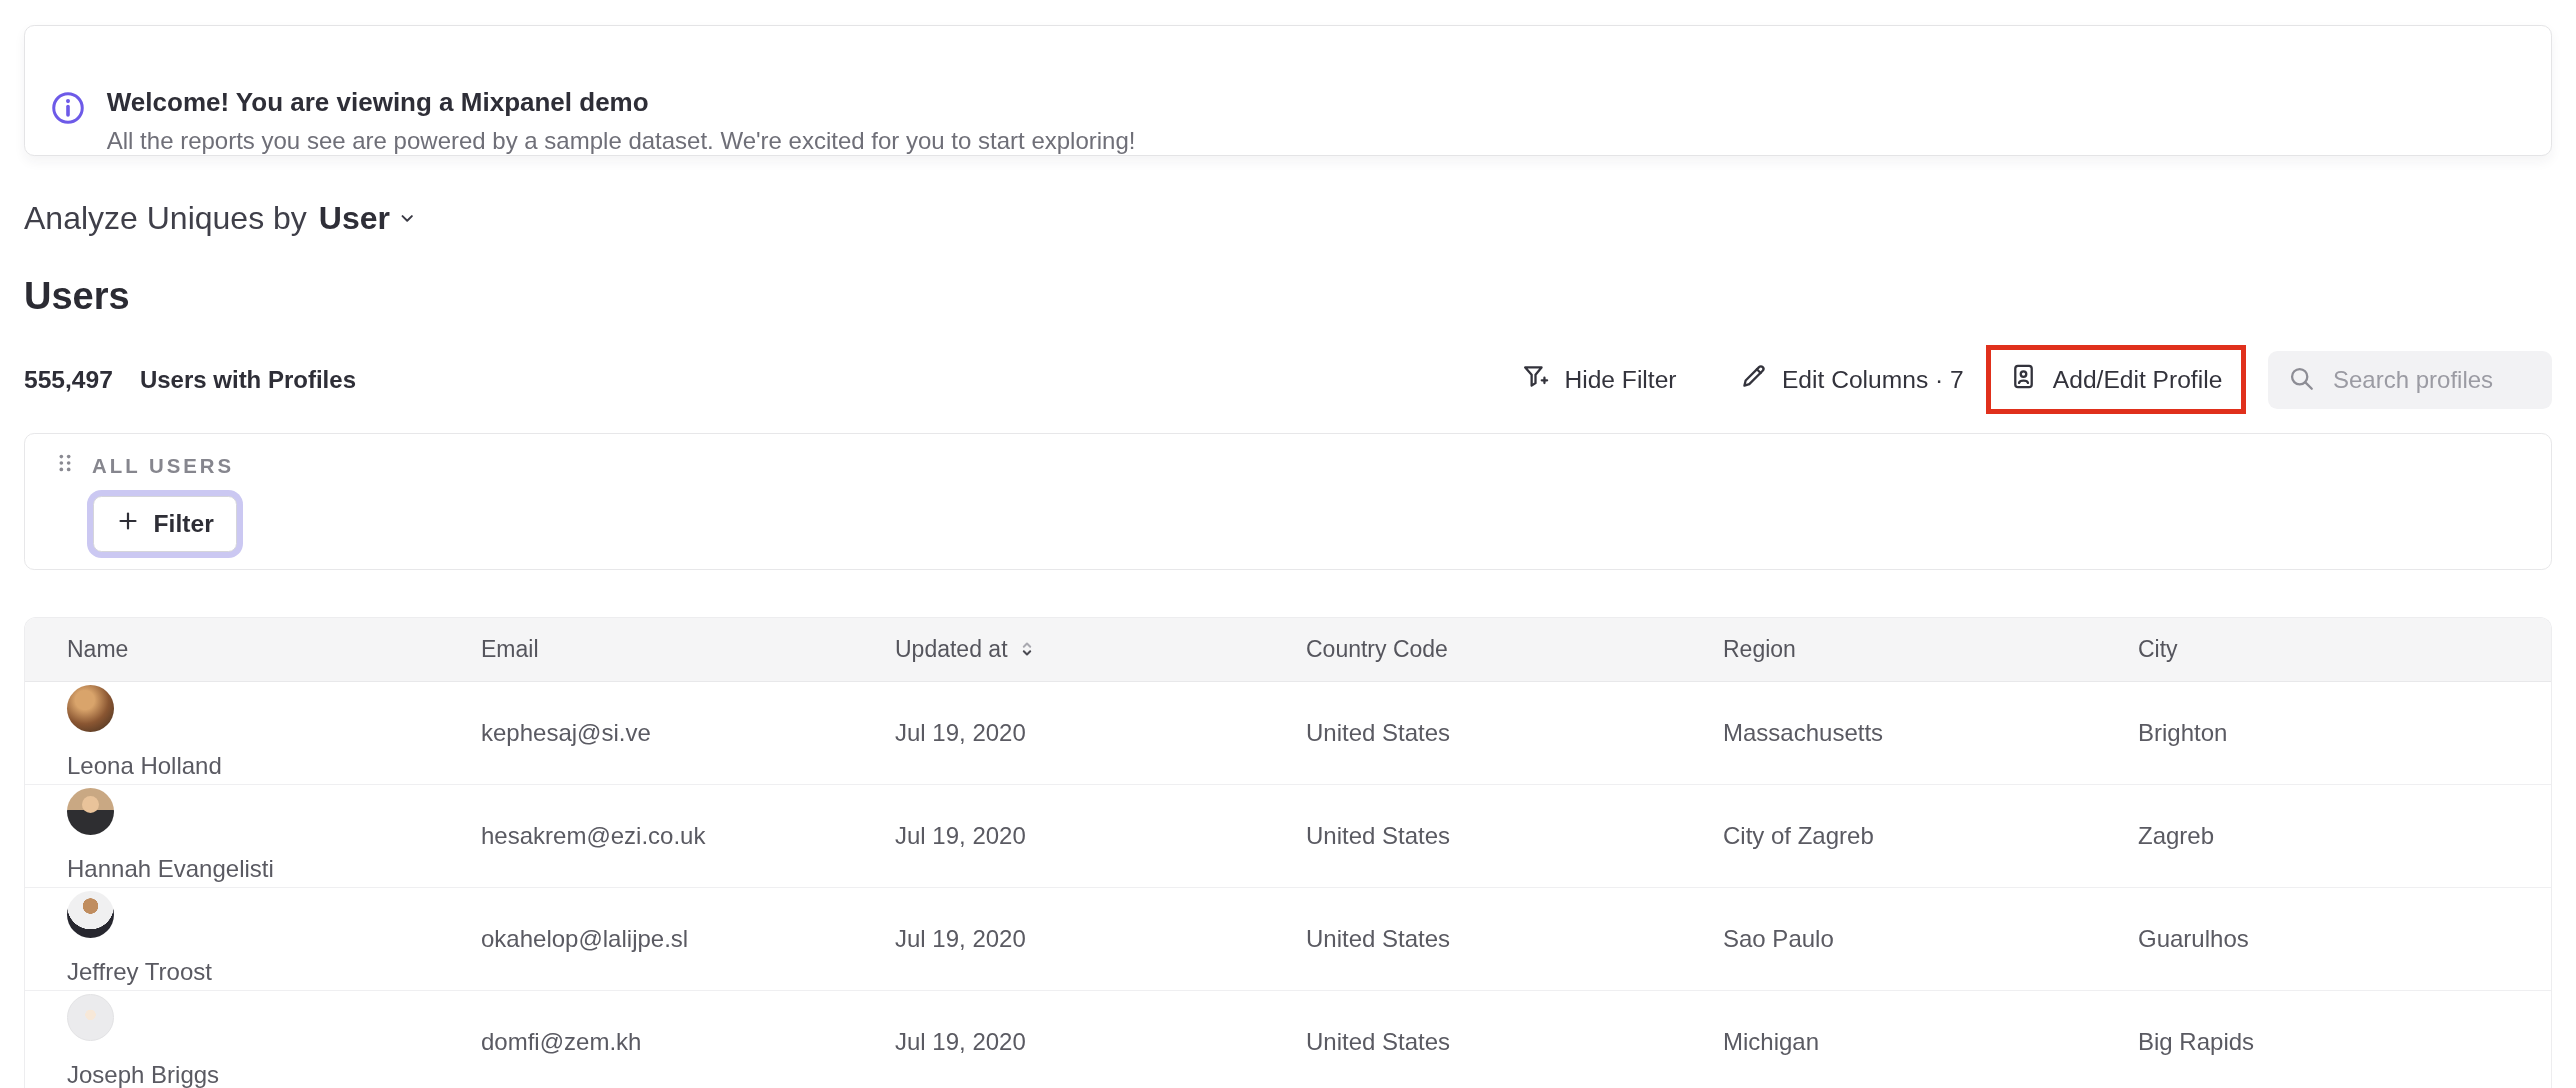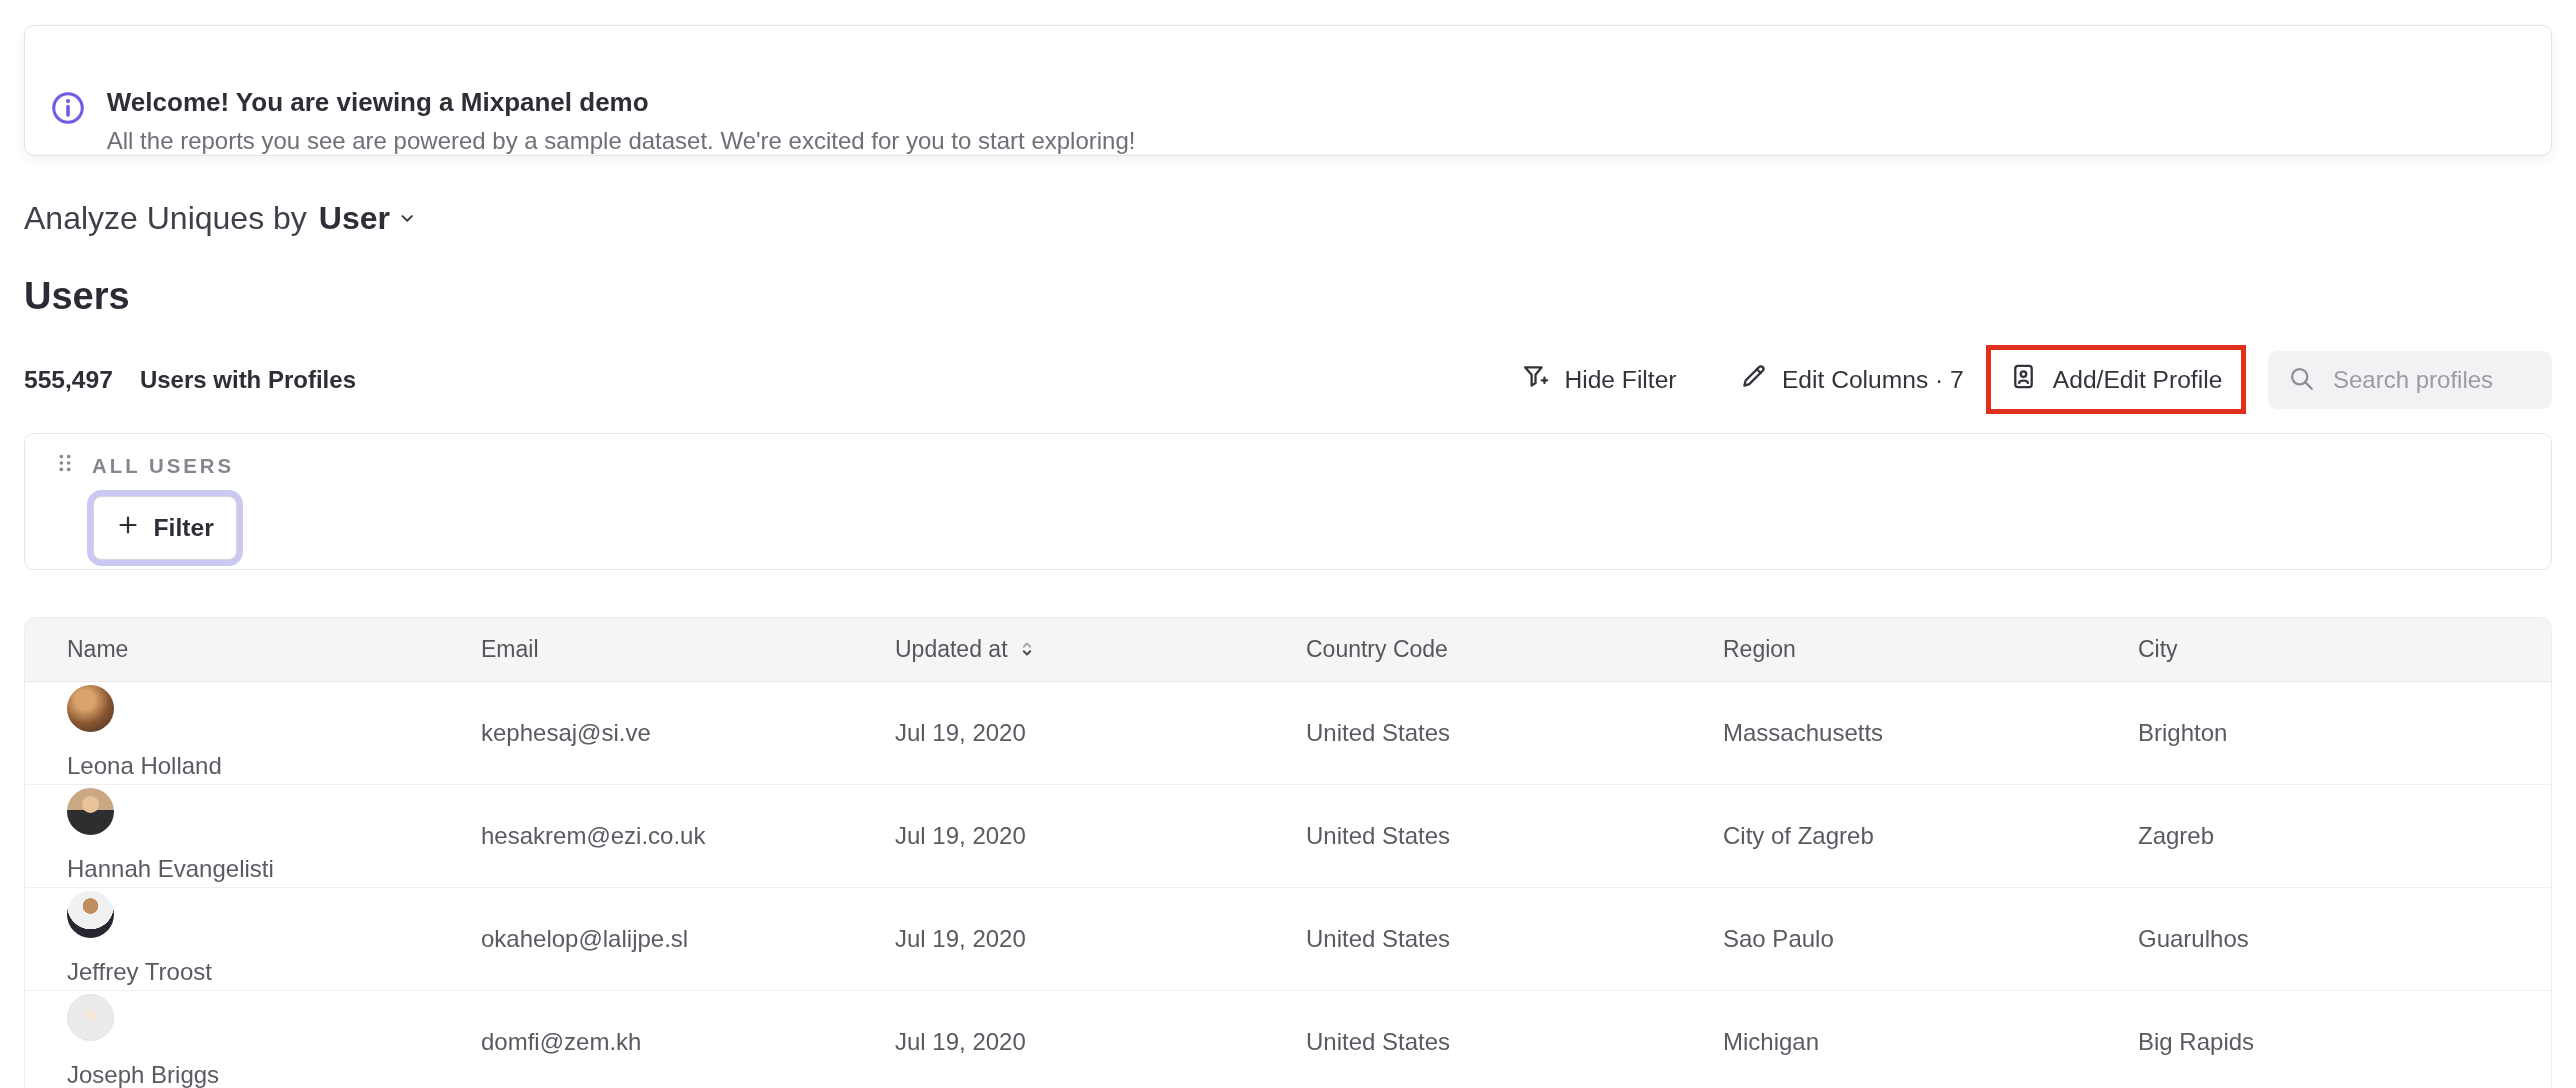--- a/index.html
+++ b/index.html
@@ -70,21 +70,21 @@
 
   
   .filter-panel{
     margin:24px 24px 0;height:137px;border:1.7px solid #e7e7e9;border-radius:10.2px;background:#fff;
     padding:18.7px 0 0 29px;
   }
   .group-header{display:flex;align-items:flex-end;gap:16px;height:25.4px;}
   .drag-handle{width:22px;height:25.4px;color:#8a8a92;cursor:grab;}
   .group-label{font-size:20.4px;font-weight:700;letter-spacing:3px;color:#86868e;}
   .filter-btn{
-    margin:18px 0 0 39px;height:64px;display:inline-flex;align-items:center;gap:13.6px;padding:0 22px;
+    margin:18px 0 0 39px;height:56px;display:inline-flex;align-items:center;gap:13.6px;padding:0 22px;
     background:#fff;border:1.7px solid #d5d5da;border-radius:8.5px;
     box-shadow:0 0 0 6px var(--ring);
     font-size:24.6px;font-weight:600;color:#2e2e36;cursor:pointer;font-family:inherit;
   }
   .filter-btn svg{width:24px;height:24px;}
 
   
   .table-card{
     margin:47px 24px 0;border:1.7px solid var(--border-soft);border-bottom:none;
     border-radius:12px 12px 0 0;overflow:hidden;background:#fff;height:491px;

